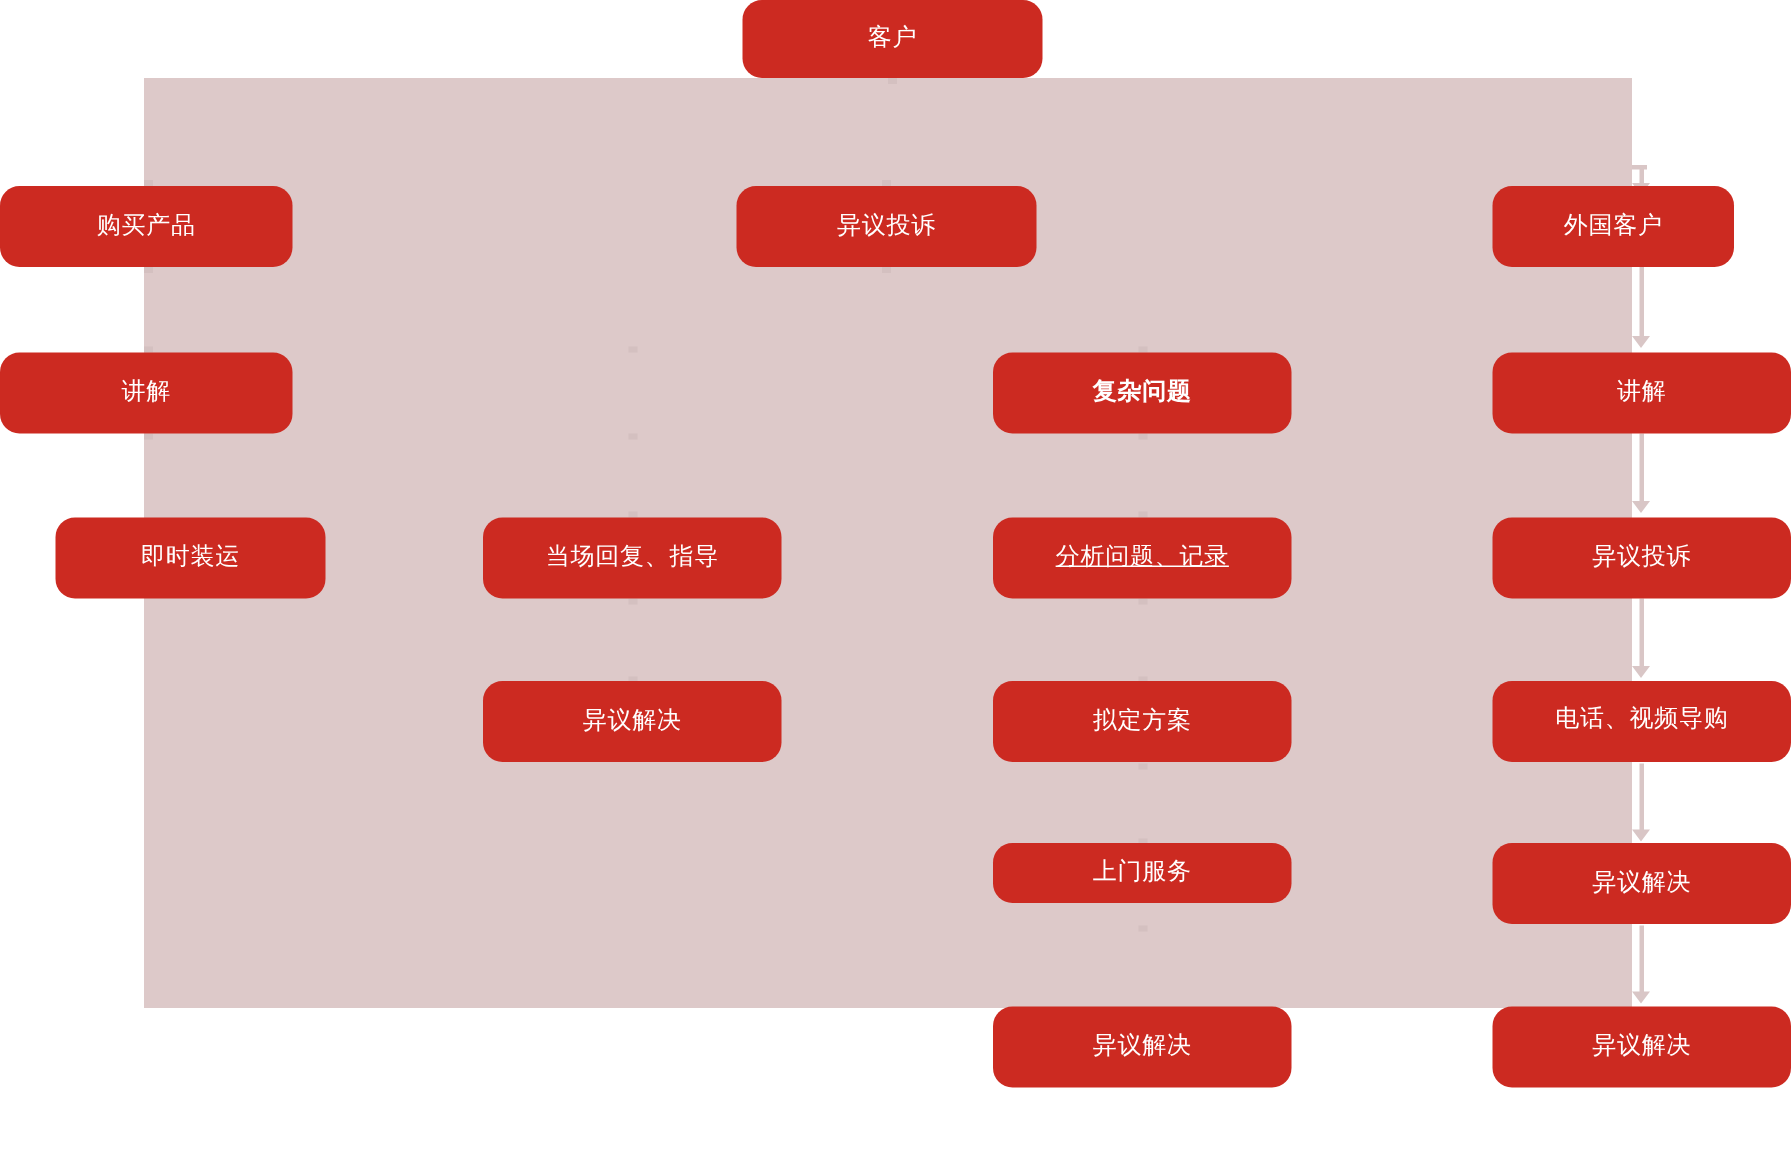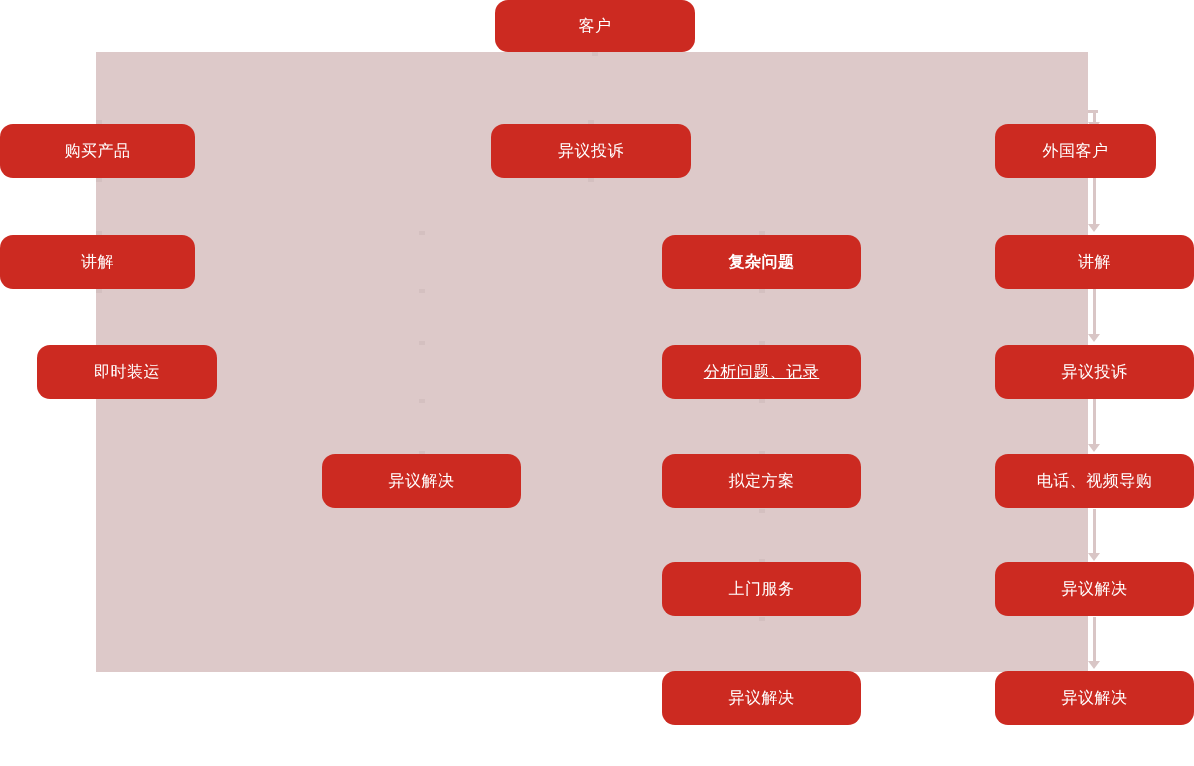--- a/index.html
+++ b/index.html
@@ -109,26 +109,27 @@
 
   <div class="node" style="left:0px; top:124px; width:195px; height:54px;">购买产品</div>
   <div class="node" style="left:491px; top:124px; width:200px; height:54px;">异议投诉</div>
   <div class="node" style="left:995px; top:124px; width:161px; height:54px;">外国客户</div>
 
   <div class="node" style="left:0px; top:235px; width:195px; height:54px;">讲解</div>
   <div class="node" style="left:662px; top:235px; width:199px; height:54px;font-weight:bold;">复杂问题</div>
   <div class="node" style="left:995px; top:235px; width:199px; height:54px;">讲解</div>
 
   <div class="node" style="left:16px; top:345px; width:180px; height:54px;margin-left:21px;">即时装运</div>
+  <div class="node" style="left:322px; top:345px; width:199px; height:54px;">当场回复、指导</div>
   <div class="node" style="left:662px; top:345px; width:199px; height:54px;text-decoration:underline;">分析问题、记录</div>
   <div class="node" style="left:995px; top:345px; width:199px; height:54px;">异议投诉</div>
 
   <div class="node" style="left:322px; top:454px; width:199px; height:54px;">异议解决</div>
   <div class="node" style="left:662px; top:454px; width:199px; height:54px;">拟定方案</div>
-  <div class="node" style="left:995px; top:454px; width:199px; height:54px;">电话、视频导购</div>
+  <div class="node" style="left:995px; top:454px; width:199px; height:54px;font-family:Liberation Mono, monospace;">电话、视频导购</div>
 
-  <div class="node" style="left:662px; top:562px; width:199px; height:54px;">上门服务</div>
+  <div class="node" style="left:662px; top:562px; width:199px; height:40px;">上门服务</div>
   <div class="node" style="left:995px; top:562px; width:199px; height:54px;">异议解决</div>
 
   <div class="node" style="left:662px; top:671px; width:199px; height:54px;">异议解决</div>
   <div class="node" style="left:995px; top:671px; width:199px; height:54px;">异议解决</div>
 
 </div>
 
 </body></html>

